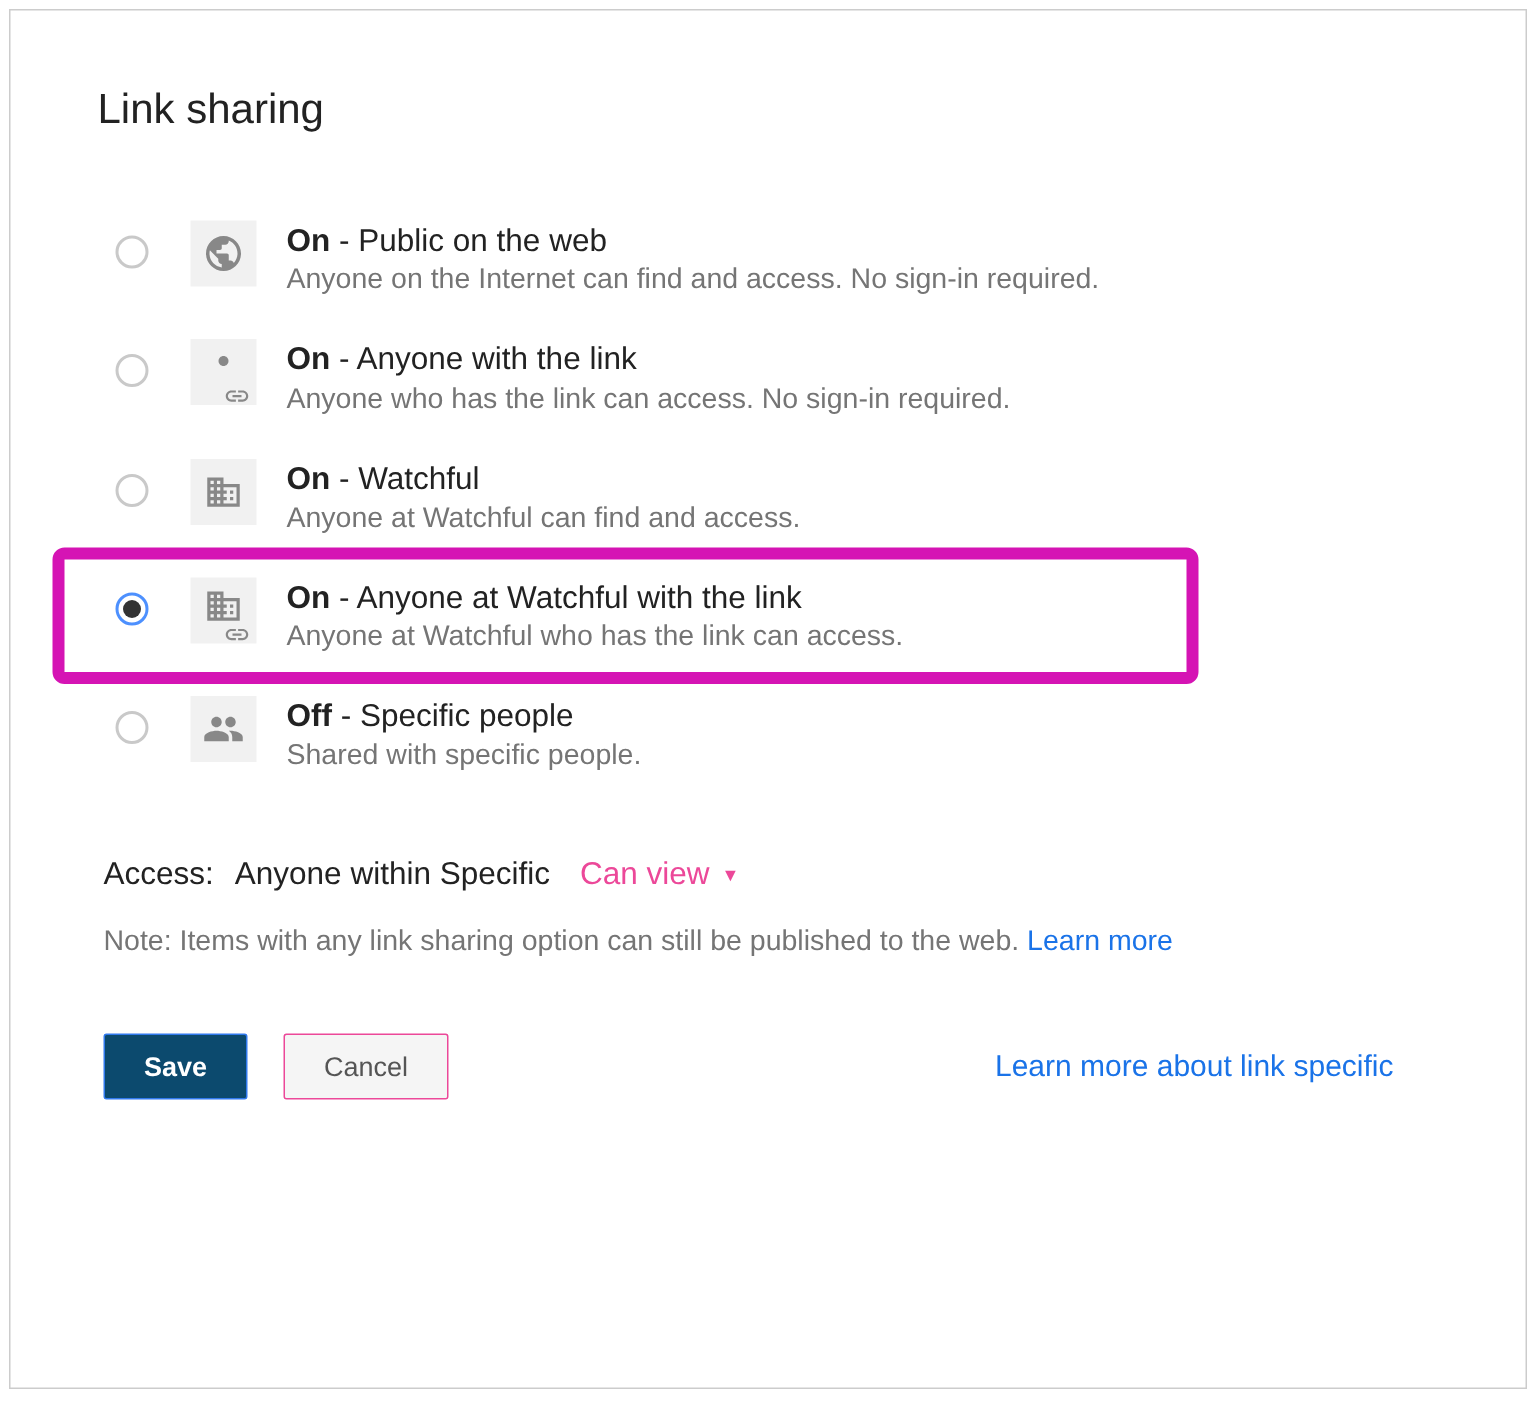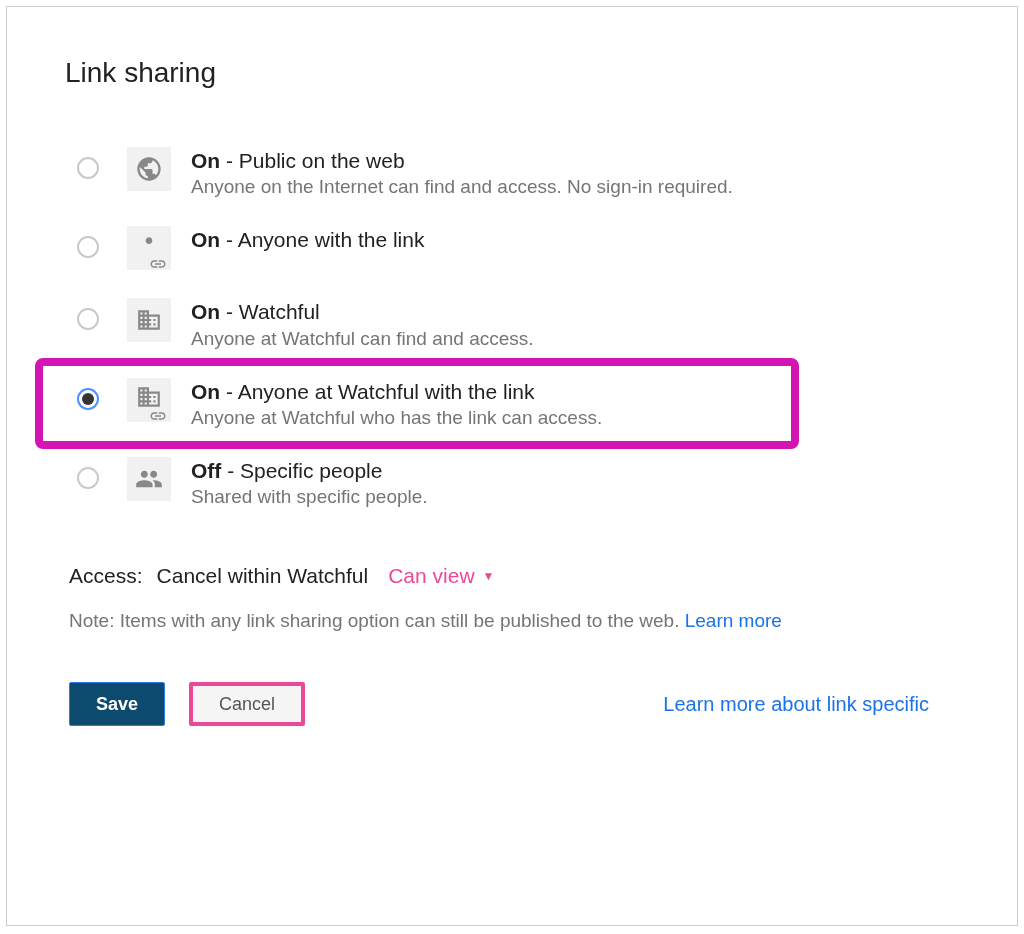--- a/index.html
+++ b/index.html
@@ -163,21 +163,21 @@
       justify-content: center;
     }
     .btn-primary {
       background: #0c4a6e;
       border: 1px solid #3079ed;
       color: #fff;
       margin-right: 24px;
     }
     .btn-secondary {
       background: #f5f5f5;
-      border: 4px solid #ec4899;
+      border: 1px solid #ec4899;
       color: #555;
       font-weight: 400;
     }
     .help-link {
       margin-left: auto;
       font-size: 20px;
       color: #1a73e8;
       text-decoration: none;
       cursor: pointer;
     }
@@ -209,20 +209,21 @@
       <div class="icon-box">
         <svg width="20" height="20" viewBox="0 0 24 24" style="position:relative; top:-4px;">
             <path d="M12 12c2.21 0 4-1.79 4-4s-1.79-4-4-4-4 1.79-4 4 1.79 4 4 4z"></path>
           </svg>
         <svg class="link-badge" width="18" height="10" viewBox="0 0 24 12">
             <path d="M3.9 6c0-1.71 1.39-3.1 3.1-3.1h4V1H7C4.24 1 2 3.24 2 6s2.24 5 5 5h4V9.1H7c-1.71 0-3.1-1.39-3.1-3.1zM8 7h8V5H8v2zm9-6h-4v1.9h4c1.71 0 3.1 1.39 3.1 3.1s-1.39 3.1-3.1 3.1h-4V11h4c2.76 0 5-2.24 5-5s-2.24-5-5-5z"></path>
           </svg>
       </div>
       <div class="text-col">
         <div class="opt-title"><span class="bold">On</span><span> - Anyone with the link</span></div>
+        <div class="opt-desc">Anyone who has the link can access. No sign-in required.</div>
       </div>
     </div>
 
     <div class="option-row">
       <div class="radio"></div>
       <div class="icon-box">
         <svg width="26" height="26" viewBox="0 0 24 24">
             <path d="M12 7V3H2v18h20V7H12zM6 19H4v-2h2v2zm0-4H4v-2h2v2zm0-4H4V9h2v2zm0-4H4V5h2v2zm4 12H8v-2h2v2zm0-4H8v-2h2v2zm0-4H8V9h2v2zm0-4H8V5h2v2zm10 12h-8v-2h2v-2h-2v-2h2v-2h-2V9h8v10zm-2-8h-2v2h2v-2zm0 4h-2v2h2v-2z"></path>
           </svg>
       </div>
@@ -259,21 +260,21 @@
       <div class="text-col">
         <div class="opt-title"><span class="bold">Off</span><span> - Specific people</span></div>
         <div class="opt-desc">Shared with specific people.</div>
       </div>
     </div>
 
   </div>
 
   <div class="access-row">
     <span class="access-label">Access:</span>
-    <span class="access-value">Cancel within Watchful</span>
+    <span class="access-value">Anyone within Specific</span>
     <span class="access-dropdown">
       <span>Can view</span>
       <span class="tri">▼</span>
     </span>
   </div>
 
   <div class="note-row">
     <span>Note: Items with any link sharing option can still be published to the web. </span><a>Learn more</a>
   </div>
 

